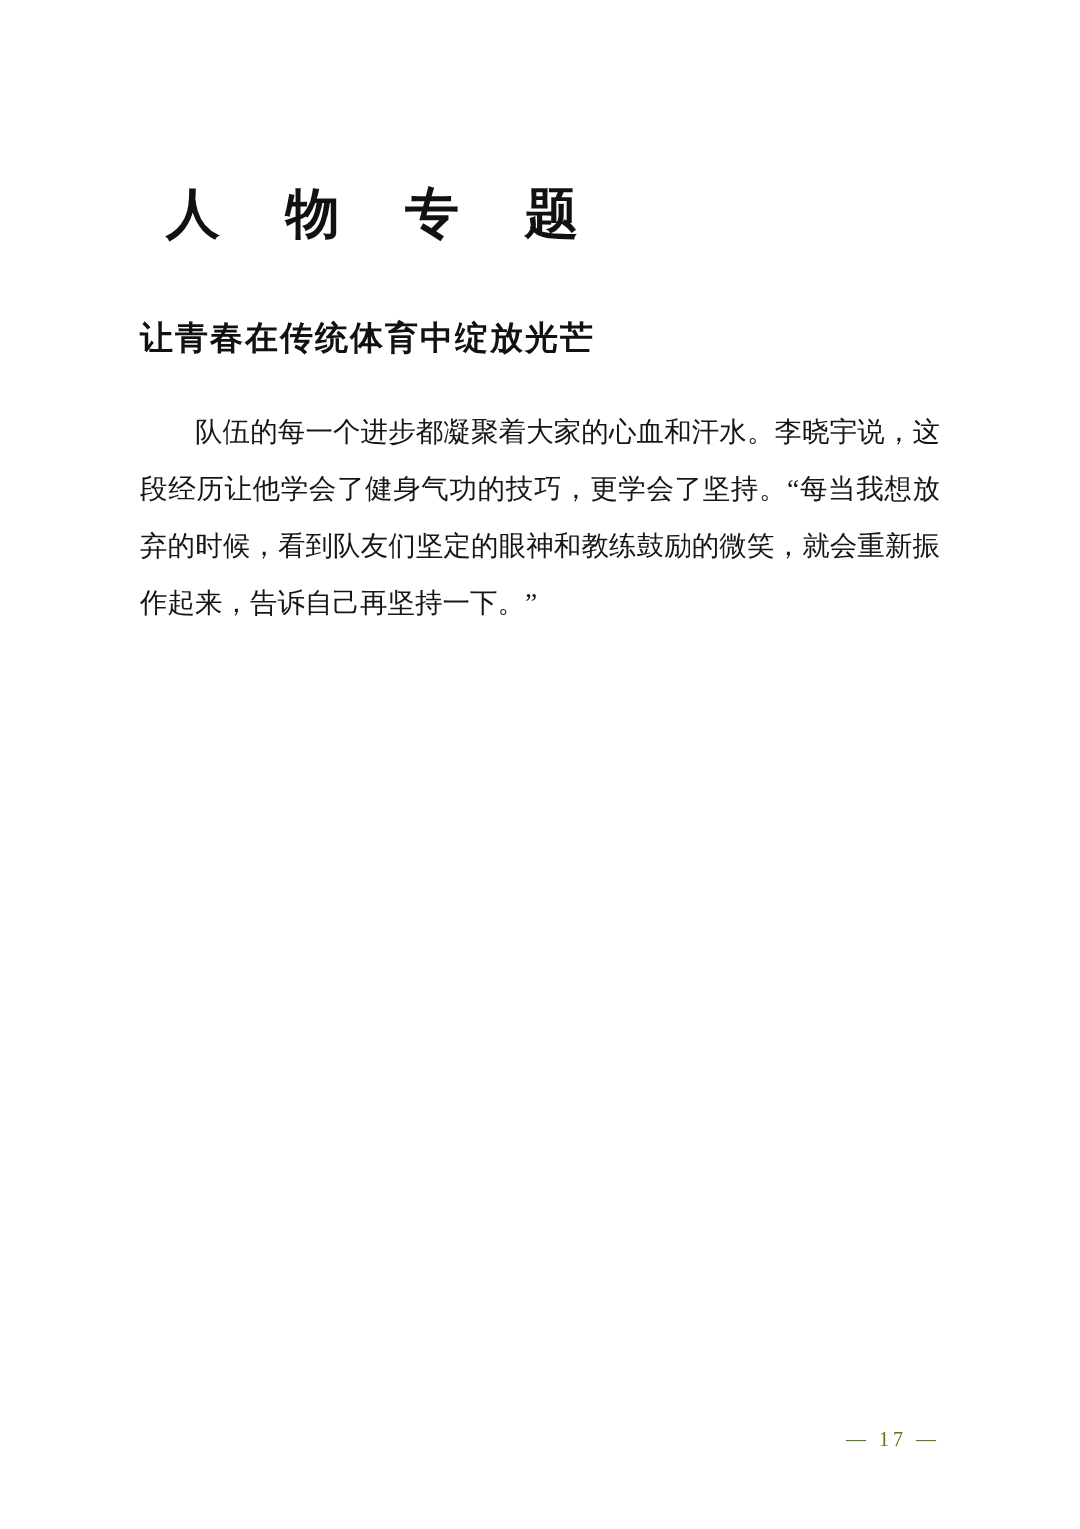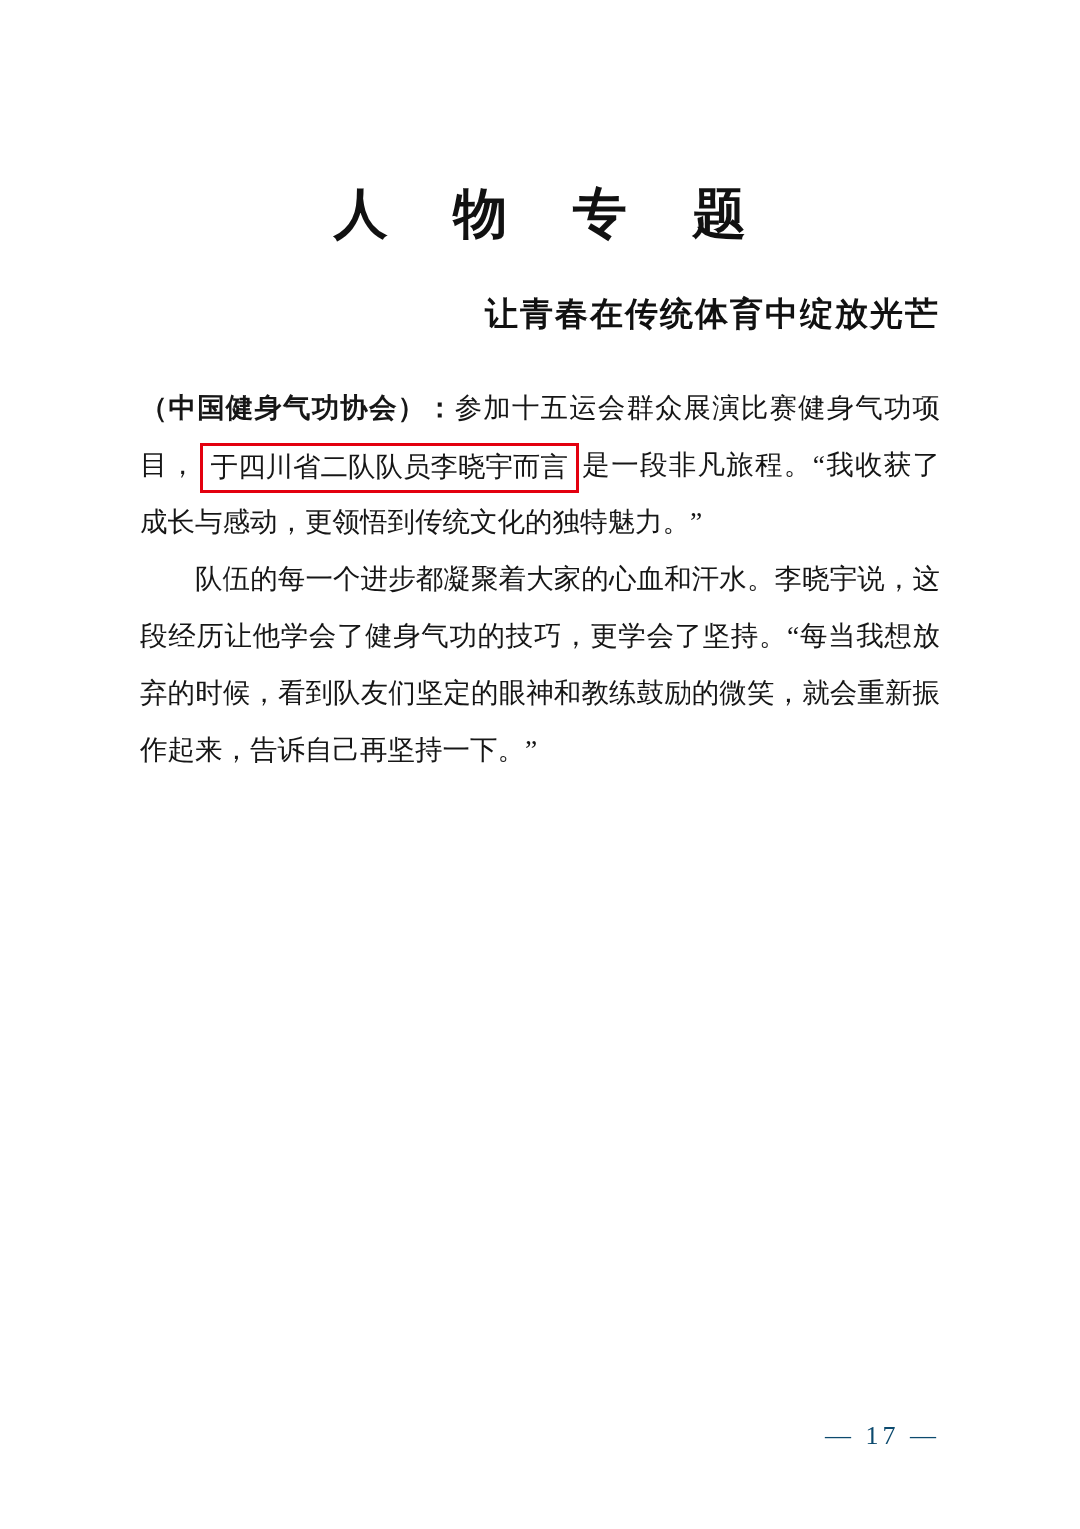--- a/index.html
+++ b/index.html
@@ -17,35 +17,35 @@
   }
   .page {
     width: 1080px;
     height: 1529px;
     box-sizing: border-box;
     padding: 0 140px;
     position: relative;
     background: #fff;
   }
   .section-title {
-    text-align: center;
+    text-align: left;
     font-size: 54px;
     font-weight: bold;
     letter-spacing: 26px;
     padding-top: 185px;
     line-height: 1.1;
     text-indent: 26px;
     color: #111;
     font-family: "Liberation Serif", "DejaVu Serif", serif;
   }
   .article-title {
-    text-align: right;
+    text-align: left;
     font-size: 33px;
     font-weight: bold;
-    margin-top: 48px;
+    margin-top: 72px;
     letter-spacing: 2px;
     color: #111;
   }
   .body-text {
     margin-top: 42px;
     font-size: 27.5px;
     line-height: 57px;
     text-align: justify;
     text-justify: inter-ideograph;
     color: #161616;
@@ -66,39 +66,36 @@
     padding: 1px 8px 3px 8px;
     margin: 0 2px;
     line-height: 40px;
     position: relative;
     top: 2px;
   }
   .page-number {
     position: absolute;
     right: 140px;
     bottom: 78px;
-    font-size: 26px;
+    font-size: 20px;
     letter-spacing: 4px;
-    color: #0c4a6e;
+    color: #4d7c0f;
   }
 </style>
 </head>
 <body>
 
 <div class="page">
 
   <div class="section-title">人 物 专 题</div>
 
   <div class="article-title">让青春在传统体育中绽放光芒</div>
 
   <div class="body-text">
 
-    <p class="para lead">
-      <span class="lead-label">（中国健身气功协会）：</span><span>参加十五运会群众展演比赛健身气功项目，</span><span class="highlight-box">于四川省二队队员李晓宇而言</span><span>是一段非凡旅程。“我收获了成长与感动，更领悟到传统文化的独特魅力。”</span>
-    </p>
 
 
 
     <p class="para">队伍的每一个进步都凝聚着大家的心血和汗水。李晓宇说，这段经历让他学会了健身气功的技巧，更学会了坚持。“每当我想放弃的时候，看到队友们坚定的眼神和教练鼓励的微笑，就会重新振作起来，告诉自己再坚持一下。”</p>
 
   </div>
 
   <div class="page-number">— 17 —</div>
 
 </div>

